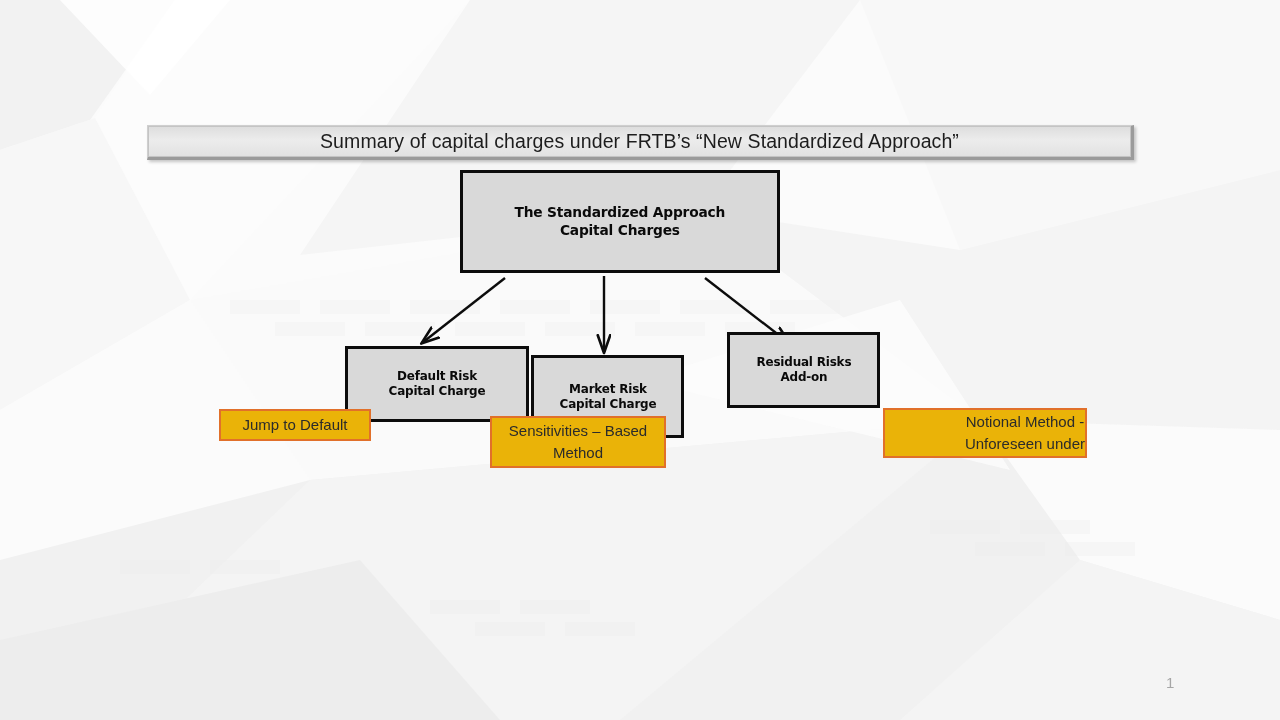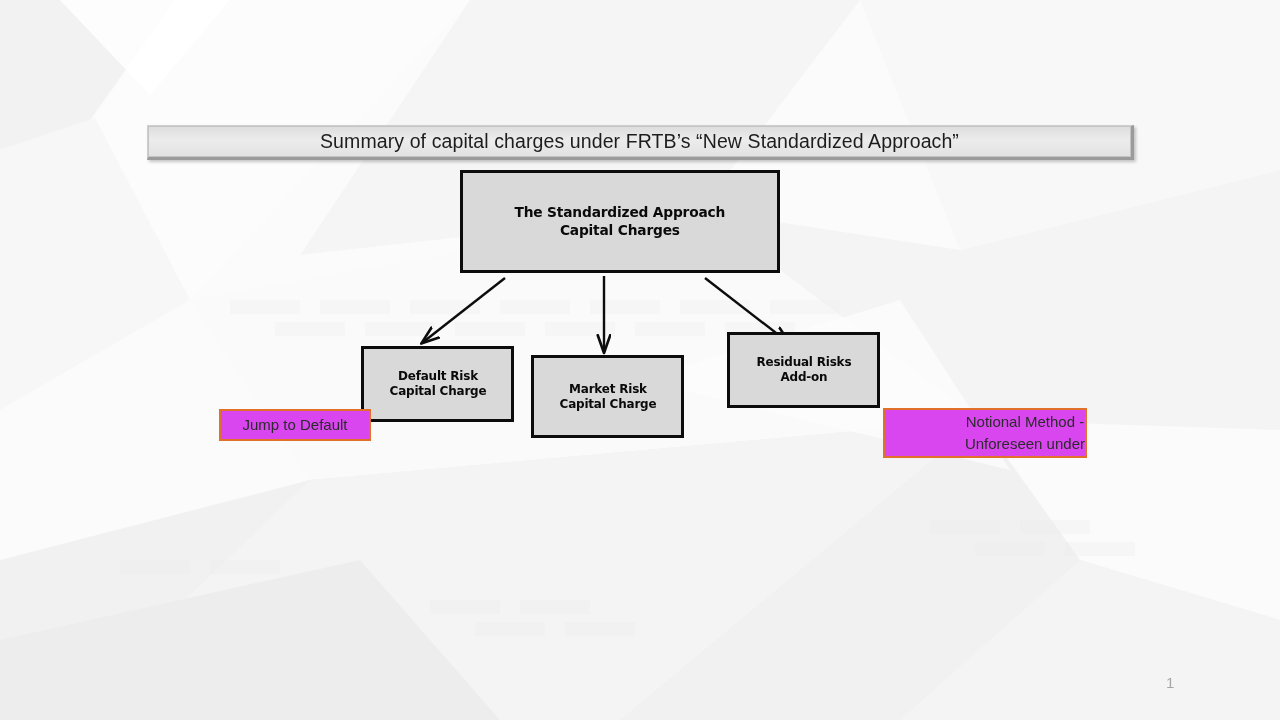--- a/index.html
+++ b/index.html
@@ -92,23 +92,23 @@
   #box-root {
     left: 445px;
     top: 170px;
     width: 320px;
     height: 103px;
     margin-left: 15px;
   }
   #box-root .node-label { font-size: 14.5px; }
 
   #box-default-risk {
-    left: 361px;
+    left: 345px;
     top: 346px;
-    width: 153px;
+    width: 184px;
     height: 76px;
     align-items: center;
   }
   #box-market-risk {
     left: 531px;
     top: 355px;
     width: 153px;
     height: 83px;
     justify-content: center;
   }
@@ -119,21 +119,21 @@
     height: 76px;
   }
   #box-default-risk .node-label,
   #box-market-risk .node-label,
   #box-residual-risks .node-label { font-size: 12.6px; }
 
   
   .callout-box {
     position: absolute;
     box-sizing: border-box;
-    background: #d946ef;
+    background: #eab308;
     border: 2px solid #e1702a;
     display: flex;
     align-items: center;
     justify-content: center;
     text-align: center;
   }
   .callout-box .callout-label {
     font-family: "Liberation Sans", sans-serif;
     font-size: 15px;
     color: #2b2b2b;
@@ -275,20 +275,26 @@
       <div>Add-on</div>
     </div>
   </div>
 
   <div class="callout-box" id="callout-jump-to-default">
     <div class="callout-label">
       <div>Jump to Default</div>
     </div>
   </div>
 
+  <div class="callout-box" id="callout-sensitivities">
+    <div class="callout-label">
+      <div>Sensitivities – Based</div>
+      <div>Method</div>
+    </div>
+  </div>
 
   <div class="callout-box" id="callout-notional">
     <div class="callout-label">
       <div>Notional Method -</div>
       <div>Unforeseen under</div>
     </div>
   </div>
 
   <div id="slide-number">1</div>
 

